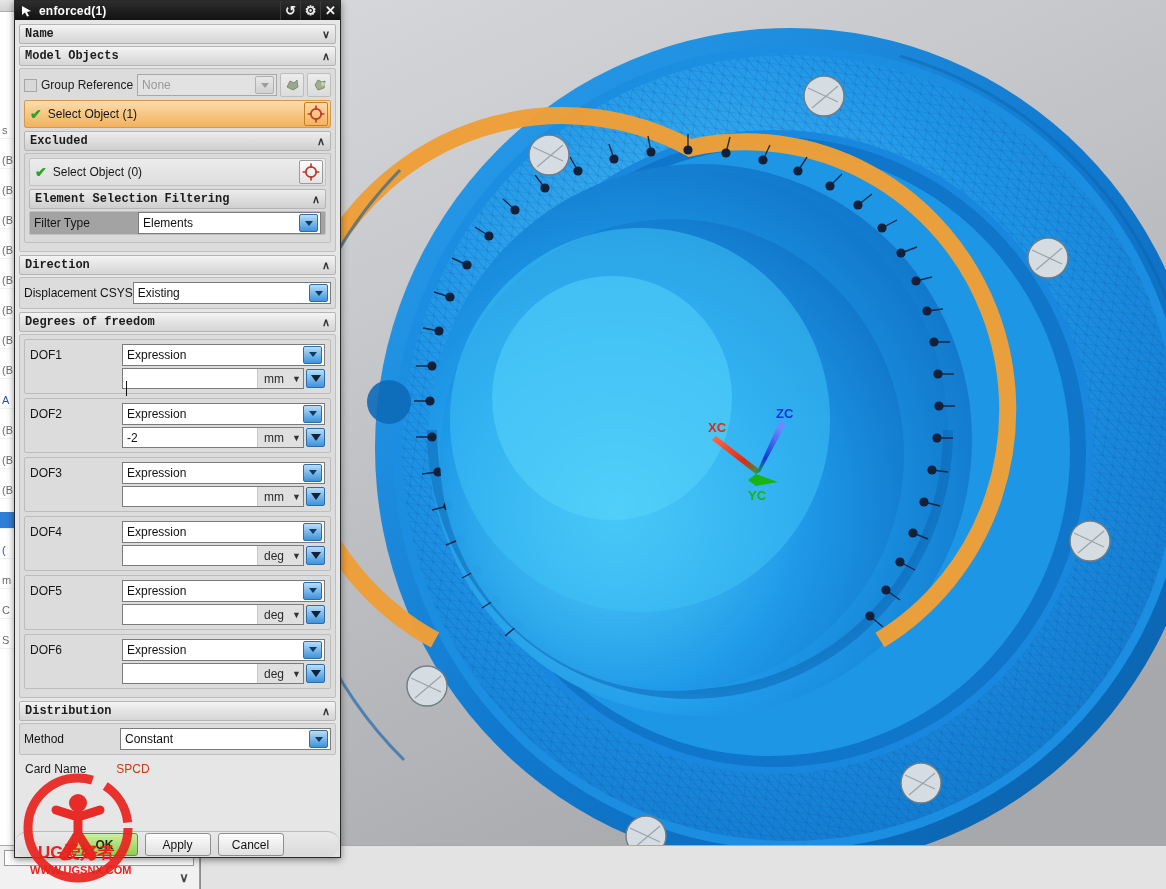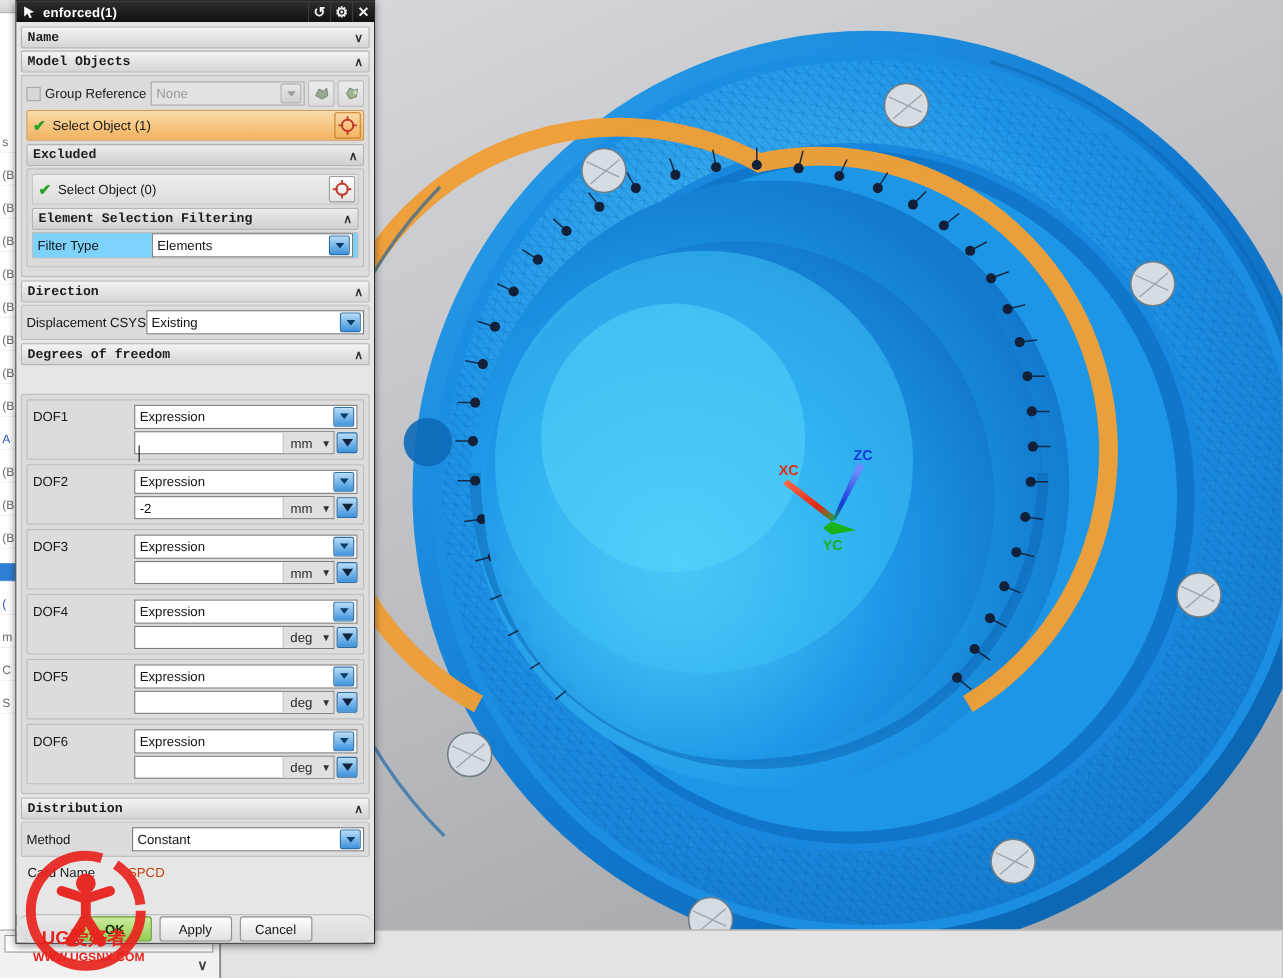--- a/index.html
+++ b/index.html
@@ -513,21 +513,21 @@
                 <path d="M9 0.6 V5 M9 13 V17.4 M0.6 9 H5 M13 9 H17.4" stroke="#c0392b" stroke-width="1.7"></path>
               </svg>
             </div>
           </div>
 
           <div class="sec-head inner">
             <div class="sh-label">Element Selection Filtering</div>
             <div class="sh-chev">∧</div>
           </div>
 
-          <div class="sec-body" style="padding:0 4px;background:#7dd3fc;">
+          <div class="sec-body" style="padding:0 4px;background:#a3a3a3;">
             <div class="lfrow">
               <div class="lf-label" style="width:104px;">Filter Type</div>
               <div class="combo" style="flex:1;">
                 <div class="cv">Elements</div>
                 <div class="carrow">
                     <div class="tri-d"></div>
                   </div>
               </div>
             </div>
           </div>
@@ -547,21 +547,21 @@
                 <div class="tri-d"></div>
               </div>
           </div>
         </div>
       </div>
 
       <div class="sec-head">
         <div class="sh-label">Degrees of freedom</div>
         <div class="sh-chev">∧</div>
       </div>
-      <div class="sec-body" id="dof-container" style="padding:4px;margin-top:24px;">
+      <div class="sec-body" id="dof-container" style="padding:4px;">
           <div class="dof-box">
             <div class="dof-line1">
               <div class="dlbl">DOF1</div>
               <div class="combo">
                 <div class="cv">Expression</div>
                 <div class="carrow">
                   <div class="tri-d"></div>
                 </div>
               </div>
             </div>

